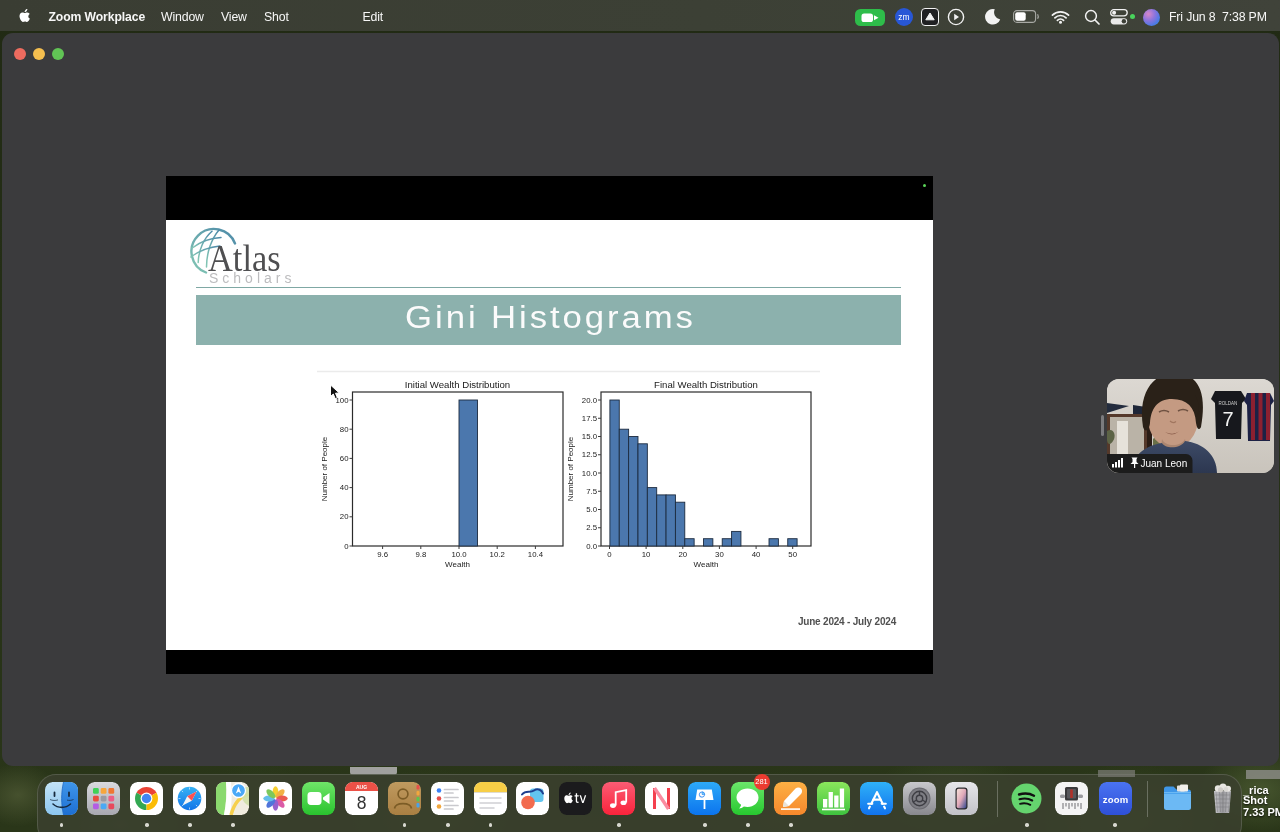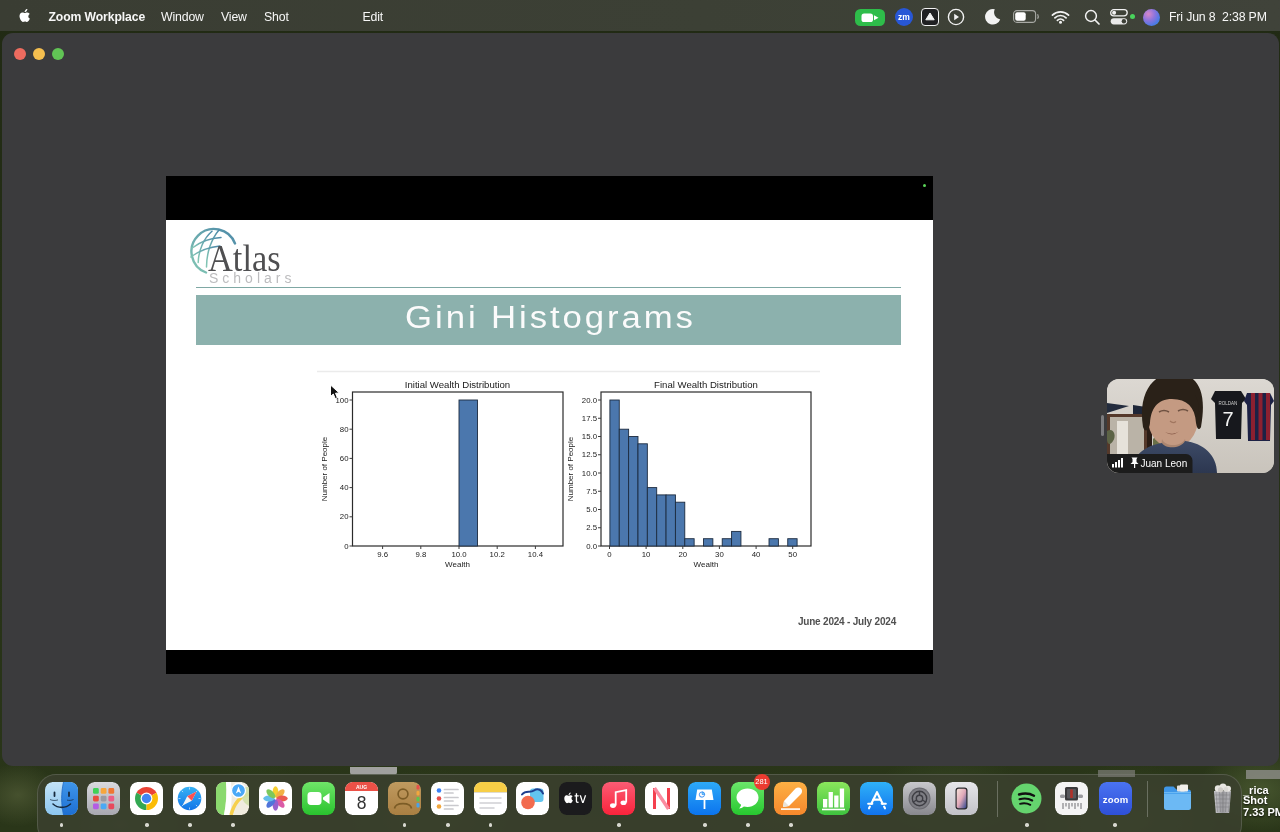--- a/index.html
+++ b/index.html
@@ -62,21 +62,21 @@
   <div class="mi" style="left:264px;">Shot</div>
   <div class="mi" style="left:302.5px;margin-top:48px;">Window</div>
   <div class="mi" style="left:362.5px;">Edit</div>
 
   <div class="abs" style="left:855px;top:8.5px;width:30px;height:17.5px;border-radius:5.5px;background:#2ebd4a;"></div>
   <svg class="abs" style="left:861px;top:12.5px" width="19" height="9.5" viewBox="0 0 19 9.5">
     <rect x="0.5" y="0.5" width="11.5" height="8.5" rx="2.6" fill="#fff"></rect>
     <path d="M13 2.2 V7.3 L17.5 4.75 Z" fill="#fff"></path>
   </svg>
   <div class="abs" style="left:895px;top:8px;width:18px;height:18px;border-radius:50%;background:#2857d6;"></div>
-  <div class="abs" style="left:895px;top:8px;width:18px;height:18px;text-align:center;font-size:8.5px;font-weight:bold;color:#fff;line-height:19px;">zm</div>
+  <div class="abs" style="left:895px;top:8px;width:18px;height:18px;text-align:center;font-size:8.5px;font-weight:normal;color:#fff;line-height:19px;">zm</div>
   <div class="abs" style="left:921px;top:8px;width:18px;height:18px;border-radius:4px;background:#202022;border:1.6px solid #f2f2f2;"></div>
   <svg class="abs" style="left:921px;top:8px" width="18" height="18" viewBox="0 0 18 18">
     <path d="M9 5 L13.2 11.8 H4.8 Z" fill="#f2f2f2" stroke="#f2f2f2" stroke-width="1" stroke-linejoin="round"></path>
   </svg>
   <svg class="abs" style="left:947px;top:8px" width="18" height="18" viewBox="0 0 18 18">
     <circle cx="9" cy="9" r="7.6" fill="none" stroke="#f2f2f2" stroke-width="1.4"></circle>
     <path d="M7.2 5.8 L12 9 L7.2 12.2 Z" fill="#f2f2f2"></path>
   </svg>
   <svg class="abs" style="left:984px;top:8px" width="17" height="18" viewBox="0 0 17 18">
     <path d="M10.8 1.2 A7.8 7.8 0 1 0 16.2 11.4 A7.2 7.2 0 0 1 10.8 1.2 Z" fill="#f2f2f2"></path>
@@ -98,21 +98,21 @@
   <svg class="abs" style="left:1110px;top:9px" width="18" height="16" viewBox="0 0 18 16">
     <rect x="0.7" y="0.7" width="16.5" height="6.2" rx="3.1" fill="none" stroke="#f2f2f2" stroke-width="1.3"></rect>
     <circle cx="4.1" cy="3.8" r="2" fill="#f2f2f2"></circle>
     <rect x="0.7" y="9.2" width="16.5" height="6.2" rx="3.1" fill="#f2f2f2" opacity="0.95"></rect>
     <circle cx="13.9" cy="12.3" r="2.2" fill="#3c3f36"></circle>
   </svg>
   <div class="abs" style="left:1129.5px;top:13.5px;width:5px;height:5px;border-radius:50%;background:#49d35c;"></div>
   <div class="abs" style="left:1143px;top:8.5px;width:17px;height:17px;border-radius:50%;
        background:radial-gradient(circle at 32% 30%, #d887c8 0%, #8a74de 40%, #4a7ae6 72%, #4ab8dc 100%);"></div>
   <div class="mi" style="left:1169px;">Fri Jun 8</div>
-  <div class="mi" style="left:1222px;">2:38 PM</div>
+  <div class="mi" style="left:1222px;">7:38 PM</div>
 </div>
 
 <div id="zwin"></div>
 <div class="tl" style="left:14px;background:#ee6b5f;"></div>
 <div class="tl" style="left:33px;background:#f5bf4f;"></div>
 <div class="tl" style="left:52px;background:#61c455;"></div>
 
 <div id="share"></div>
 <div id="slide"></div>
 

